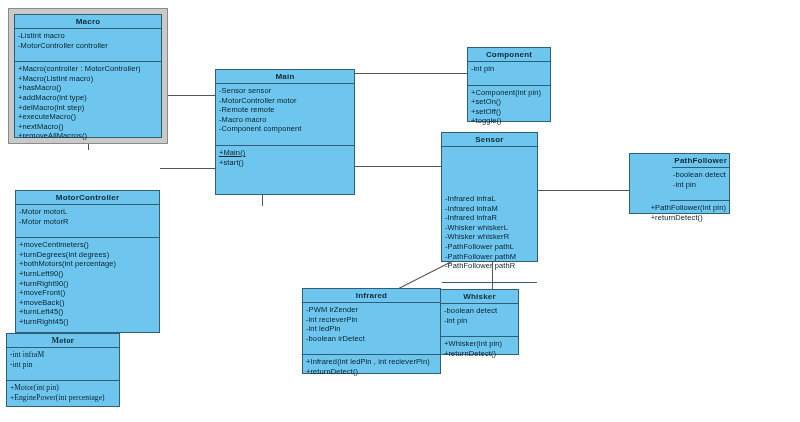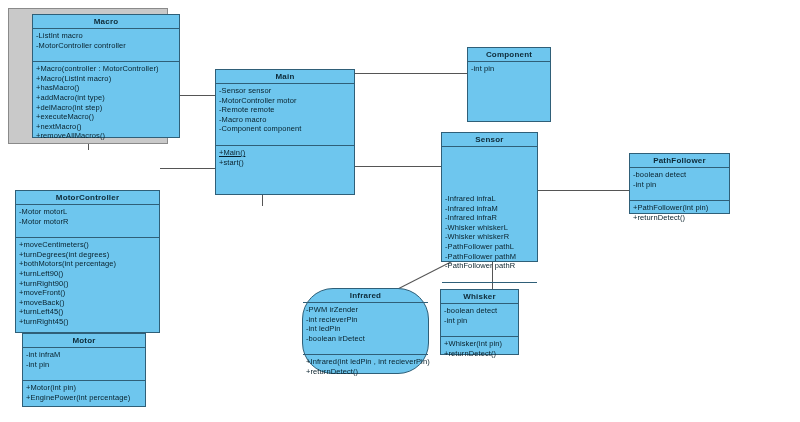--- a/index.html
+++ b/index.html
@@ -95,21 +95,21 @@
   <div class="line h" style="left:355px; top:166px; width:86px;"></div>
 
   <div class="line h" style="left:538px; top:190px; width:91px;"></div>
 
   <div class="line v" style="left:492px; top:262px; height:27px;"></div>
 
   <div class="line diag" style="left:452px; top:262px; width:98px; transform:rotate(153deg);"></div>
 
   <div class="sel-frame" style="left:8px; top:8px; width:160px; height:136px;"></div>
 
-  <div class="uml" style="left:32px; top:14px; width:148px; height:124px;">
+  <div class="uml" style="left:14px; top:14px; width:148px; height:124px;">
     <div class="title">Macro</div>
     <div class="compartment">
       <div class="row">-ListInt macro</div>
       <div class="row">-MotorController controller</div>
     </div>
     <div class="compartment">
       <div class="row">+Macro(controller : MotorController)</div>
       <div class="row">+Macro(ListInt macro)</div>
       <div class="row">+hasMacro()</div>
       <div class="row">+addMacro(int type)</div>
@@ -132,21 +132,21 @@
       <div class="row">+bothMotors(int percentage)</div>
       <div class="row">+turnLeft90()</div>
       <div class="row">+turnRight90()</div>
       <div class="row">+moveFront()</div>
       <div class="row">+moveBack()</div>
       <div class="row">+turnLeft45()</div>
       <div class="row">+turnRight45()</div>
     </div>
   </div>
 
-  <div class="uml" style="left:22px; top:333px; width:124px; height:74px;">
+  <div class="uml" style="left:6px; top:333px; width:114px; height:74px;font-family:Liberation Serif, serif;">
     <div class="title">Motor</div>
     <div class="compartment">
       <div class="row">-int infraM</div>
       <div class="row">-int pin</div>
     </div>
     <div class="compartment">
       <div class="row">+Motor(int pin)</div>
       <div class="row">+EnginePower(int percentage)</div>
     </div>
   </div>
@@ -164,20 +164,26 @@
       <div class="row static">+Main()</div>
       <div class="row">+start()</div>
     </div>
   </div>
 
 
   <div class="uml" style="left:467px; top:47px; width:84px; height:75px;">
     <div class="title">Component</div>
     <div class="compartment">
       <div class="row">-int pin</div>
+    </div>
+    <div class="compartment">
+      <div class="row">+Component(int pin)</div>
+      <div class="row">+setOn()</div>
+      <div class="row">+setOff()</div>
+      <div class="row">+toggle()</div>
     </div>
   </div>
 
   <div class="uml" style="left:441px; top:132px; width:97px; height:130px;gap:45px;">
     <div class="title">Sensor</div>
     <div class="compartment">
       <div class="row">-Infrared infraL</div>
       <div class="row">-Infrared infraM</div>
       <div class="row">-Infrared infraR</div>
       <div class="row">-Whisker whiskerL</div>
@@ -185,33 +191,33 @@
       <div class="row">-PathFollower pathL</div>
       <div class="row">-PathFollower pathM</div>
       <div class="row">-PathFollower pathR</div>
     </div>
     <div class="compartment">
       <div class="row">+hasCollision()</div>
       <div class="row">+getMacro()</div>
     </div>
   </div>
 
-  <div class="uml" style="left:629px; top:153px; width:101px; height:61px;">
+  <div class="uml" style="left:629px; top:153px; width:101px; height:61px;align-items:flex-end;">
     <div class="title">PathFollower</div>
     <div class="compartment">
       <div class="row">-boolean detect</div>
       <div class="row">-int pin</div>
     </div>
     <div class="compartment">
       <div class="row">+PathFollower(int pin)</div>
       <div class="row">+returnDetect()</div>
     </div>
   </div>
 
-  <div class="uml" style="left:302px; top:288px; width:127px; height:86px;border-radius:31px;">
+  <div class="uml" style="left:302px; top:288px; width:139px; height:86px;">
     <div class="title">Infrared</div>
     <div class="compartment">
       <div class="row">-PWM irZender</div>
       <div class="row">-int recieverPin</div>
       <div class="row">-int ledPin</div>
       <div class="row">-boolean irDetect</div>
     </div>
     <div class="compartment">
       <div class="row">+Infrared(int ledPin , int recieverPin)</div>
       <div class="row">+returnDetect()</div>

